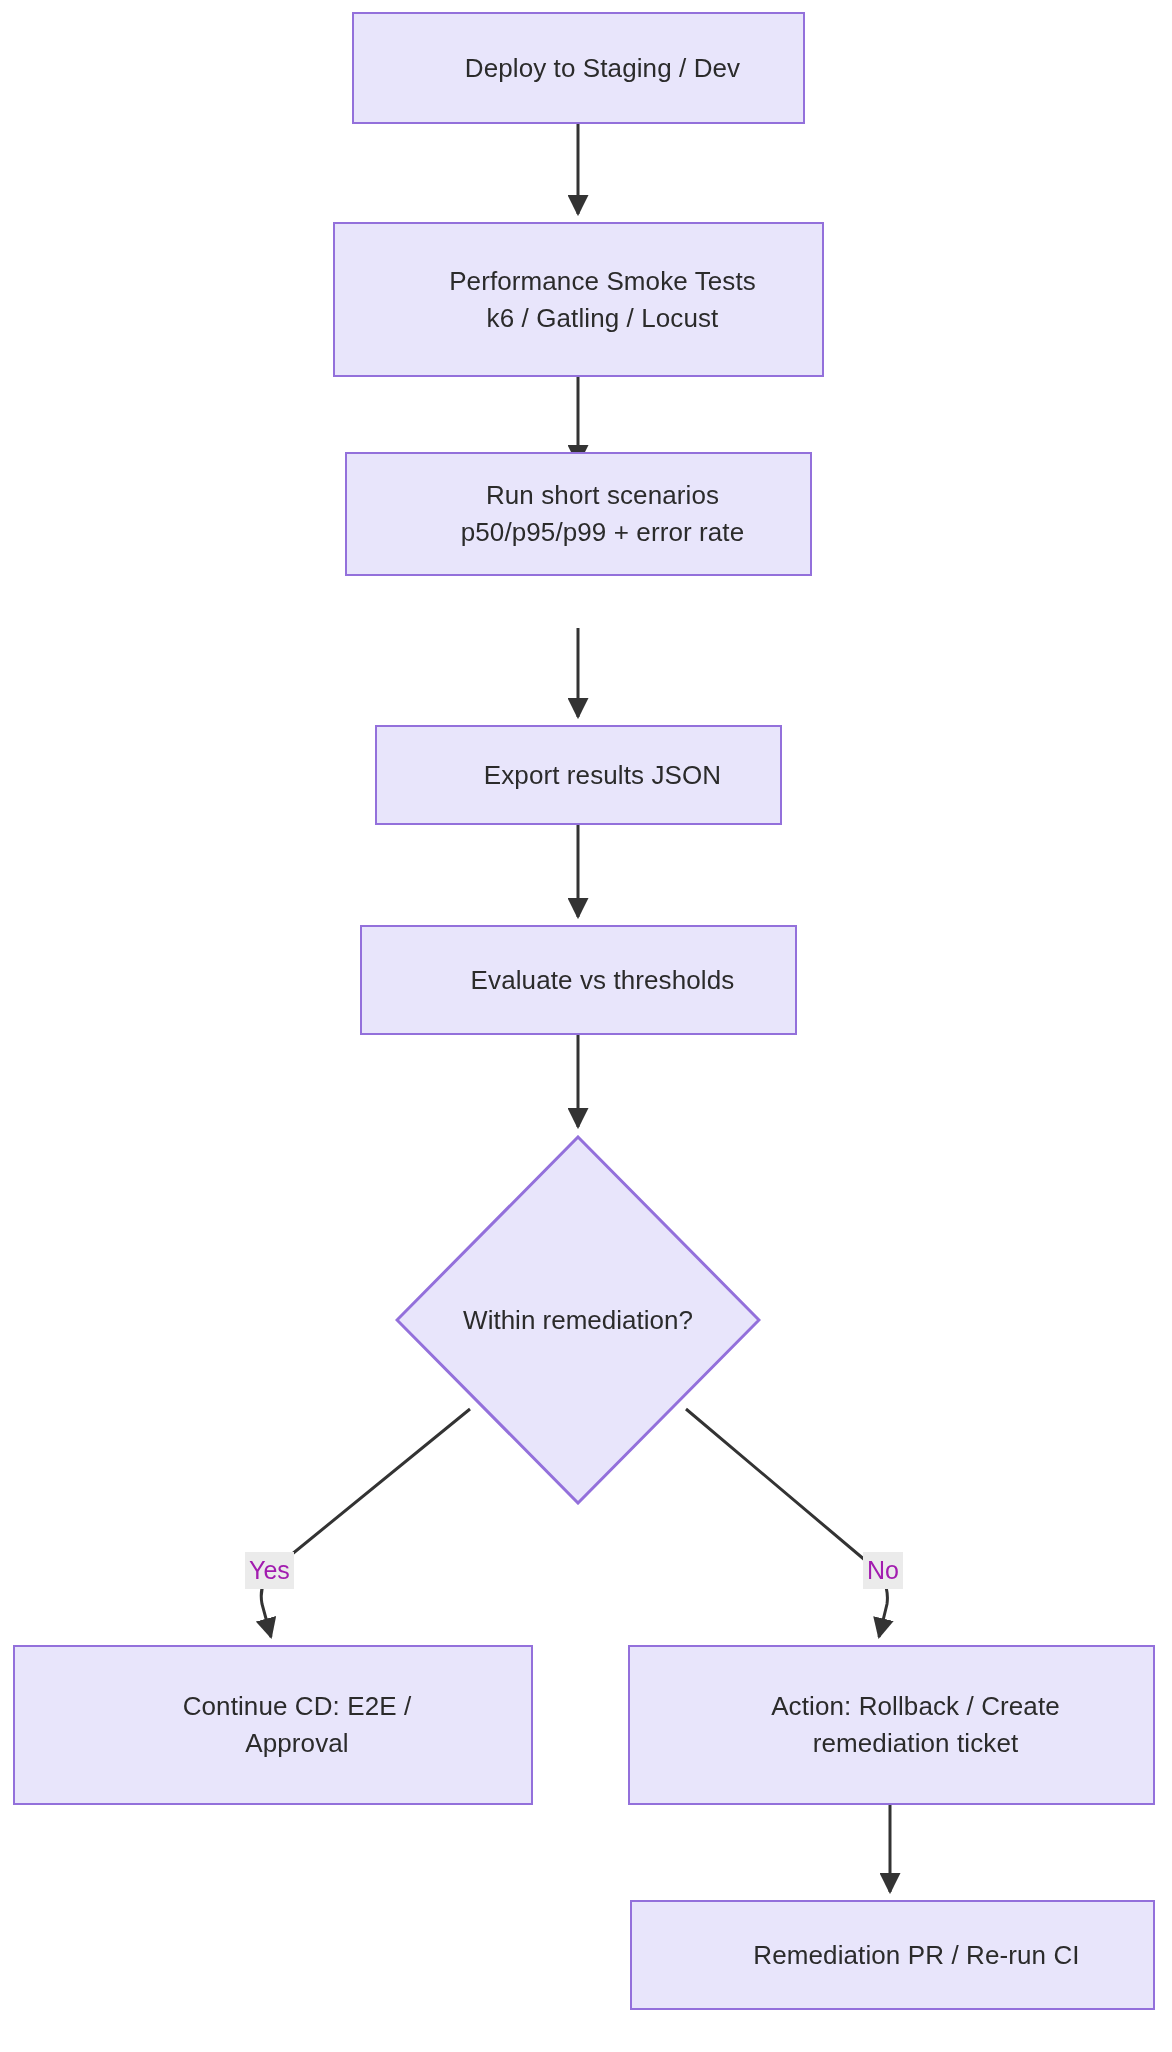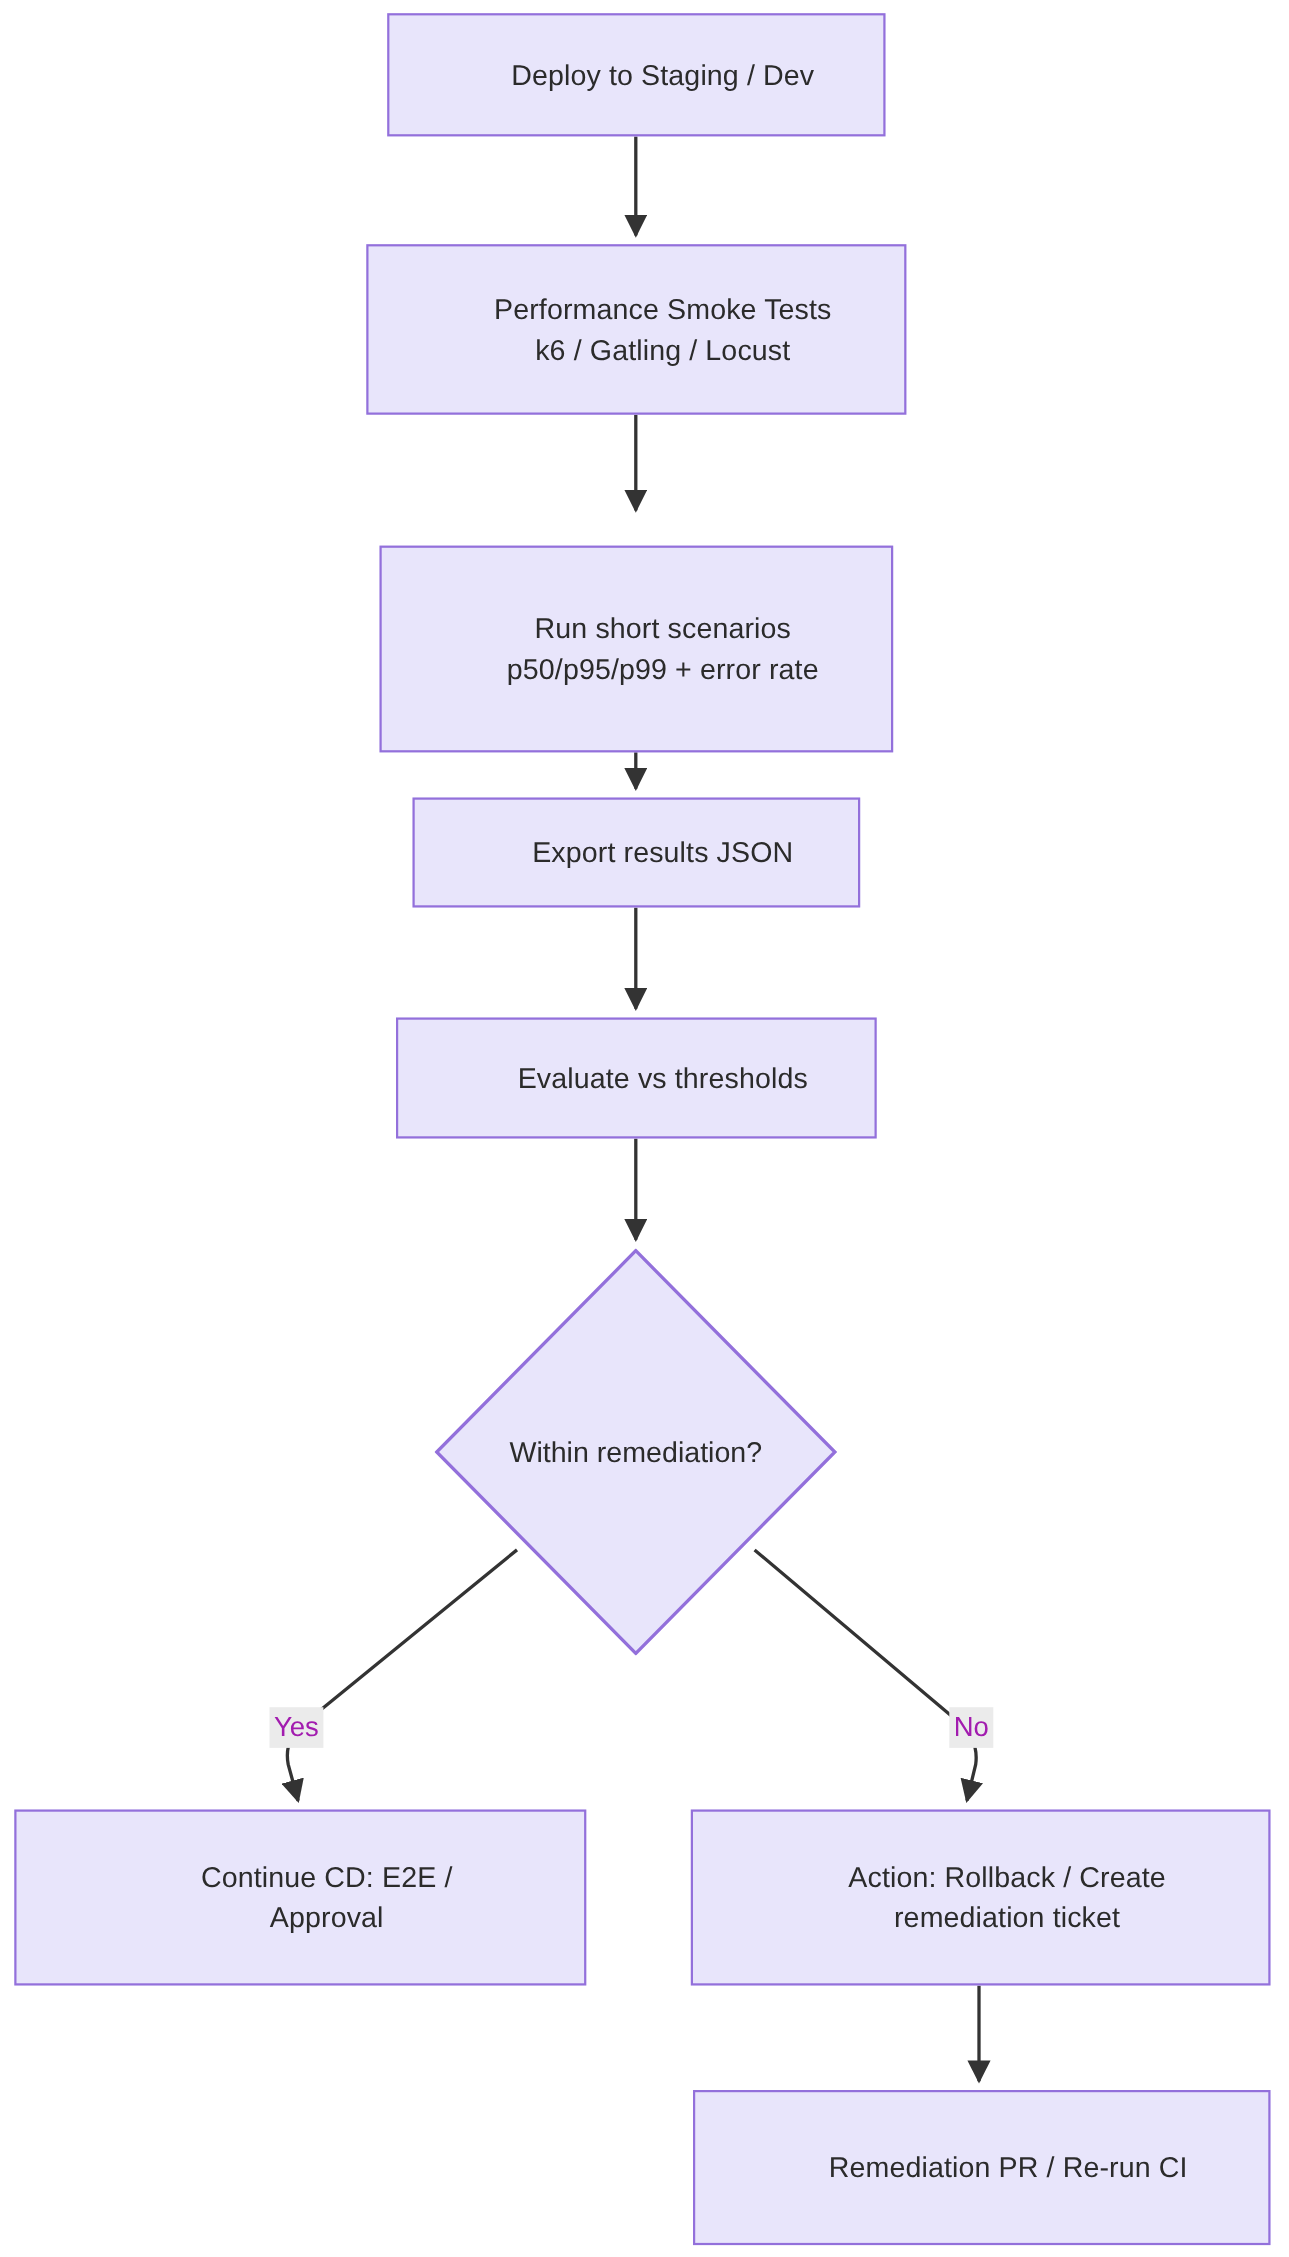--- a/index.html
+++ b/index.html
@@ -118,21 +118,21 @@
     </span>
   </div>
 
   <div class="node" style="left:333px; top:222px; width:491px; height:155px;">
     <span class="label">
       <span>Performance Smoke Tests</span>
       <span class="l2">k6 / Gatling / Locust</span>
     </span>
   </div>
 
-  <div class="node" style="left:345px; top:496px; width:467px; height:188px;">
+  <div class="node" style="left:345px; top:452px; width:467px; height:124px;">
     <span class="label">
       <span>Run short scenarios</span>
       <span class="l2">p50/p95/p99 + error rate</span>
     </span>
   </div>
 
   <div class="node" style="left:375px; top:725px; width:407px; height:100px;">
     <span class="label">
       <span>Export results JSON</span>
     </span>
@@ -162,19 +162,19 @@
     </span>
   </div>
 
   <div class="node" style="left:628px; top:1645px; width:527px; height:160px;">
     <span class="label">
       <span>Action: Rollback / Create</span>
       <span class="l2">remediation ticket</span>
     </span>
   </div>
 
-  <div class="node" style="left:630px; top:1900px; width:525px; height:141px;">
+  <div class="node" style="left:630px; top:1900px; width:525px; height:110px;">
     <span class="label">
       <span>Remediation PR / Re-run CI</span>
     </span>
   </div>
 
 </div>
 
 </body></html>

